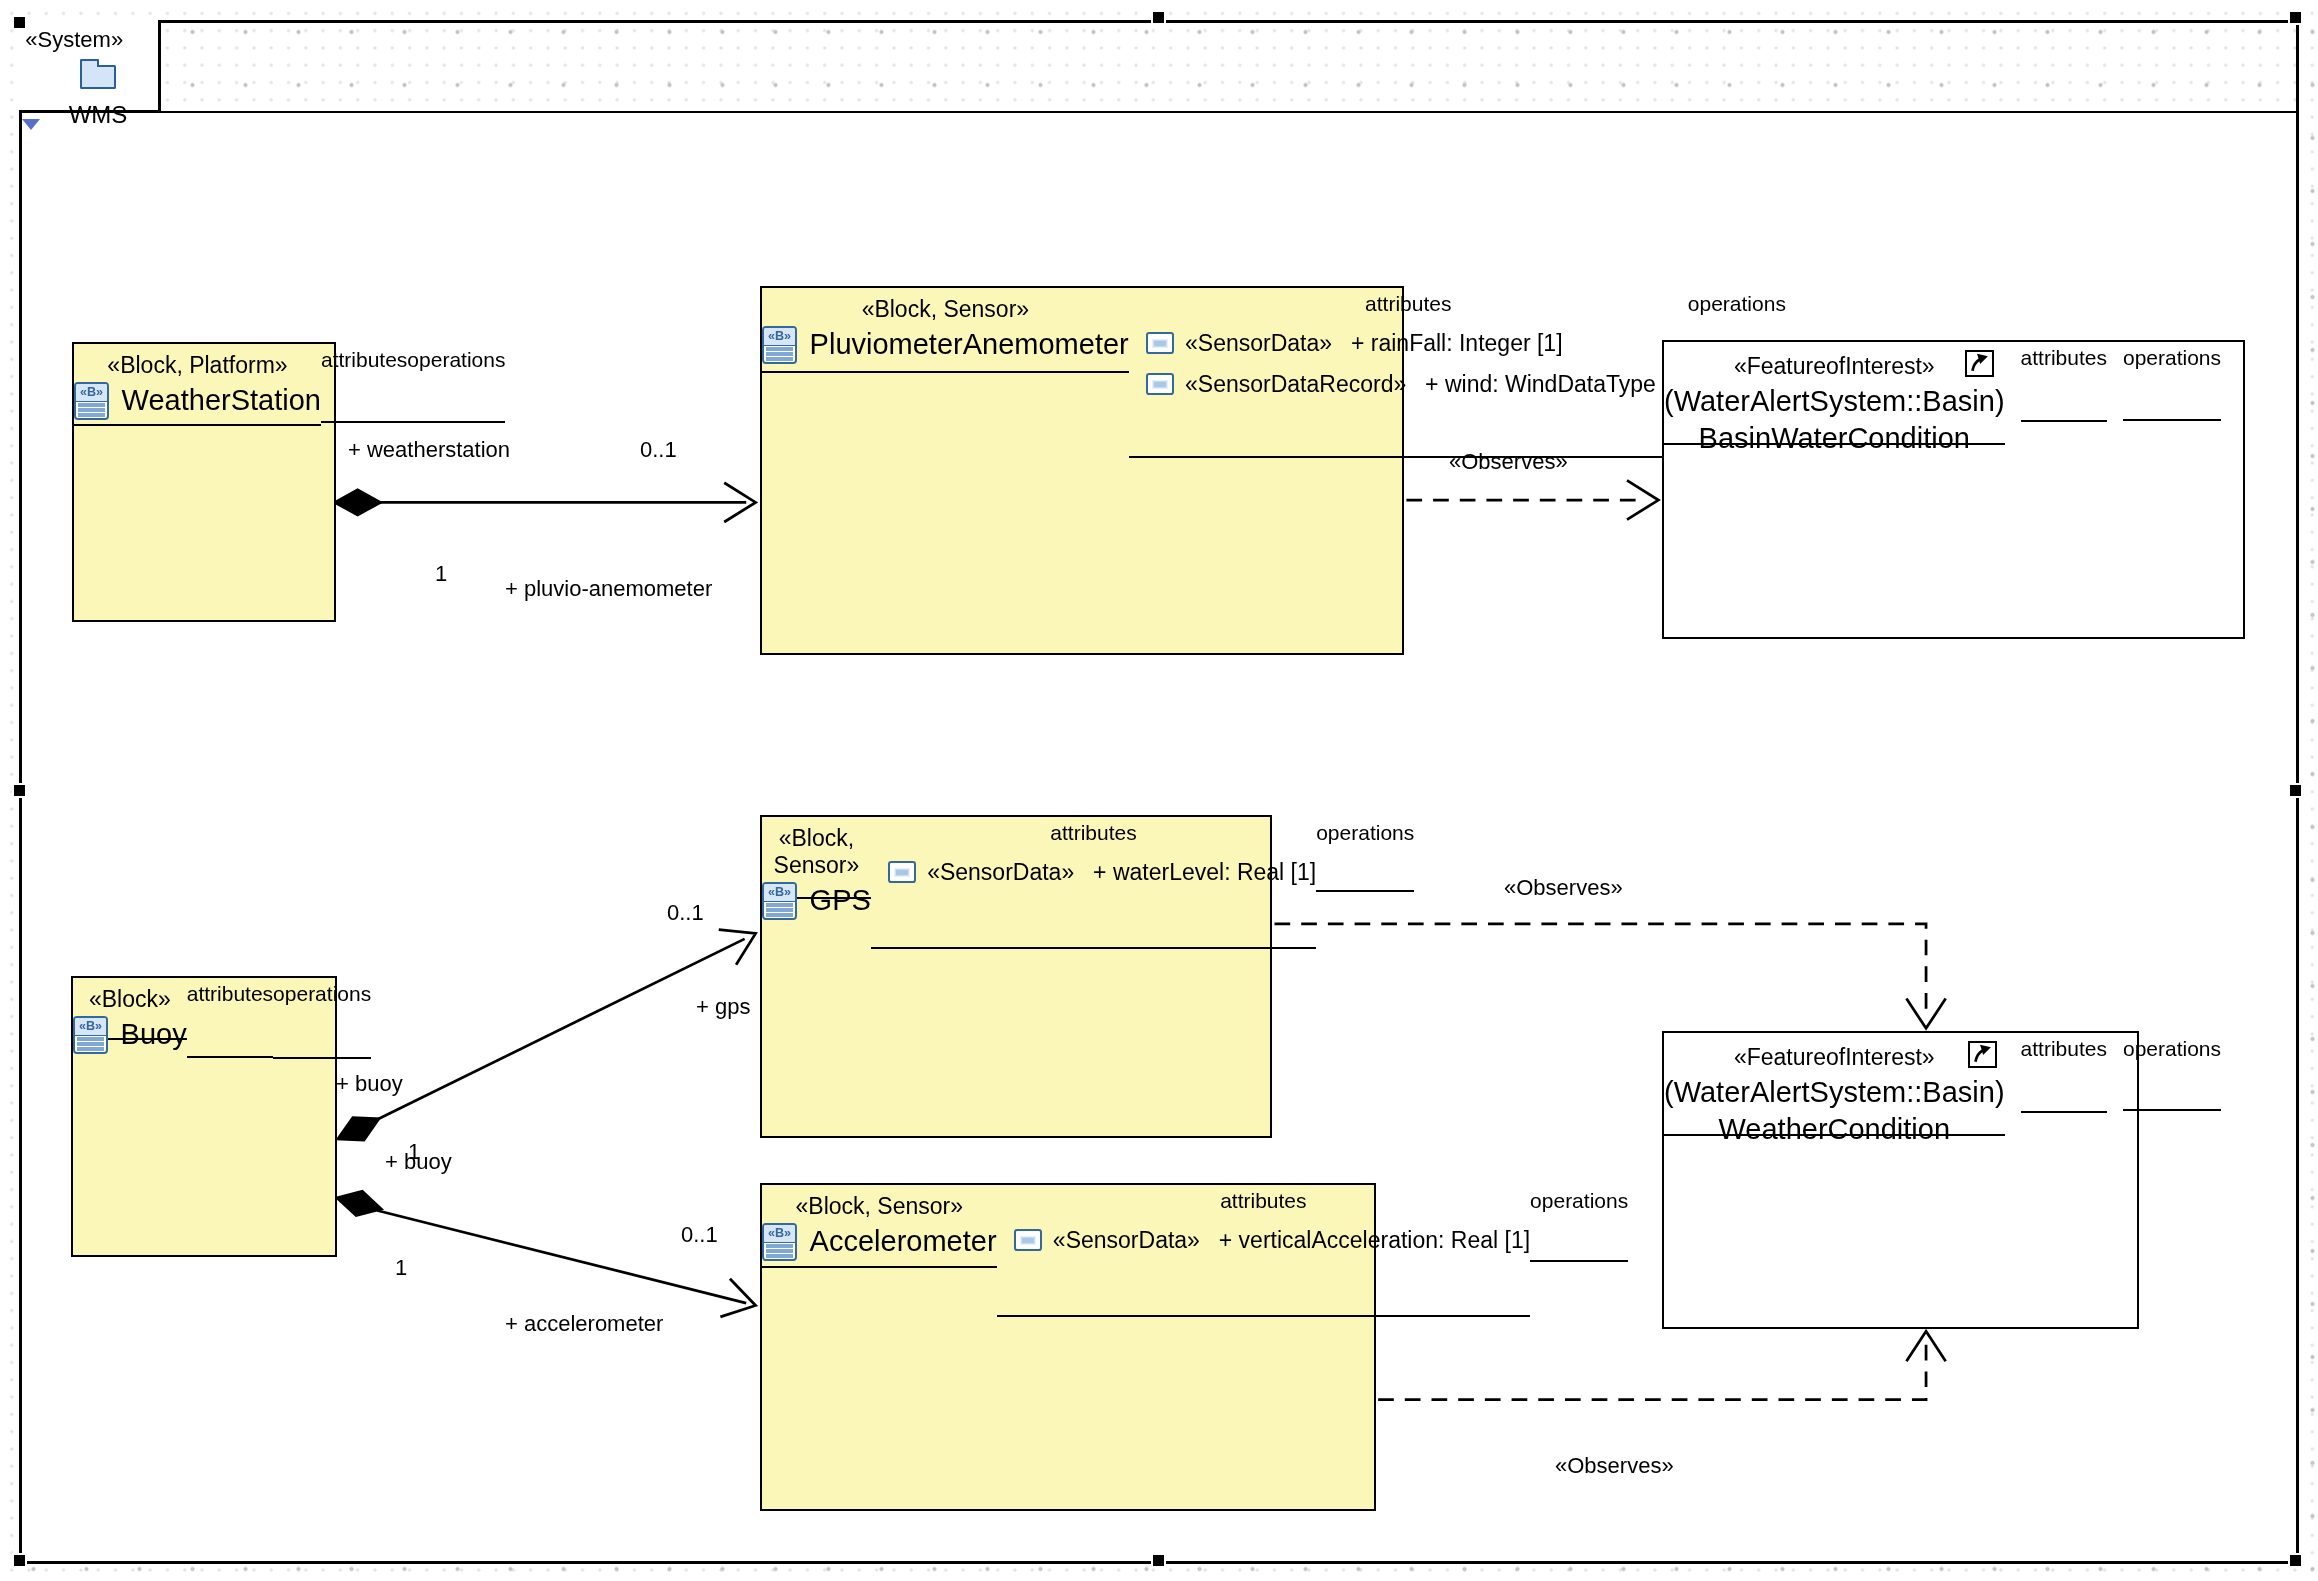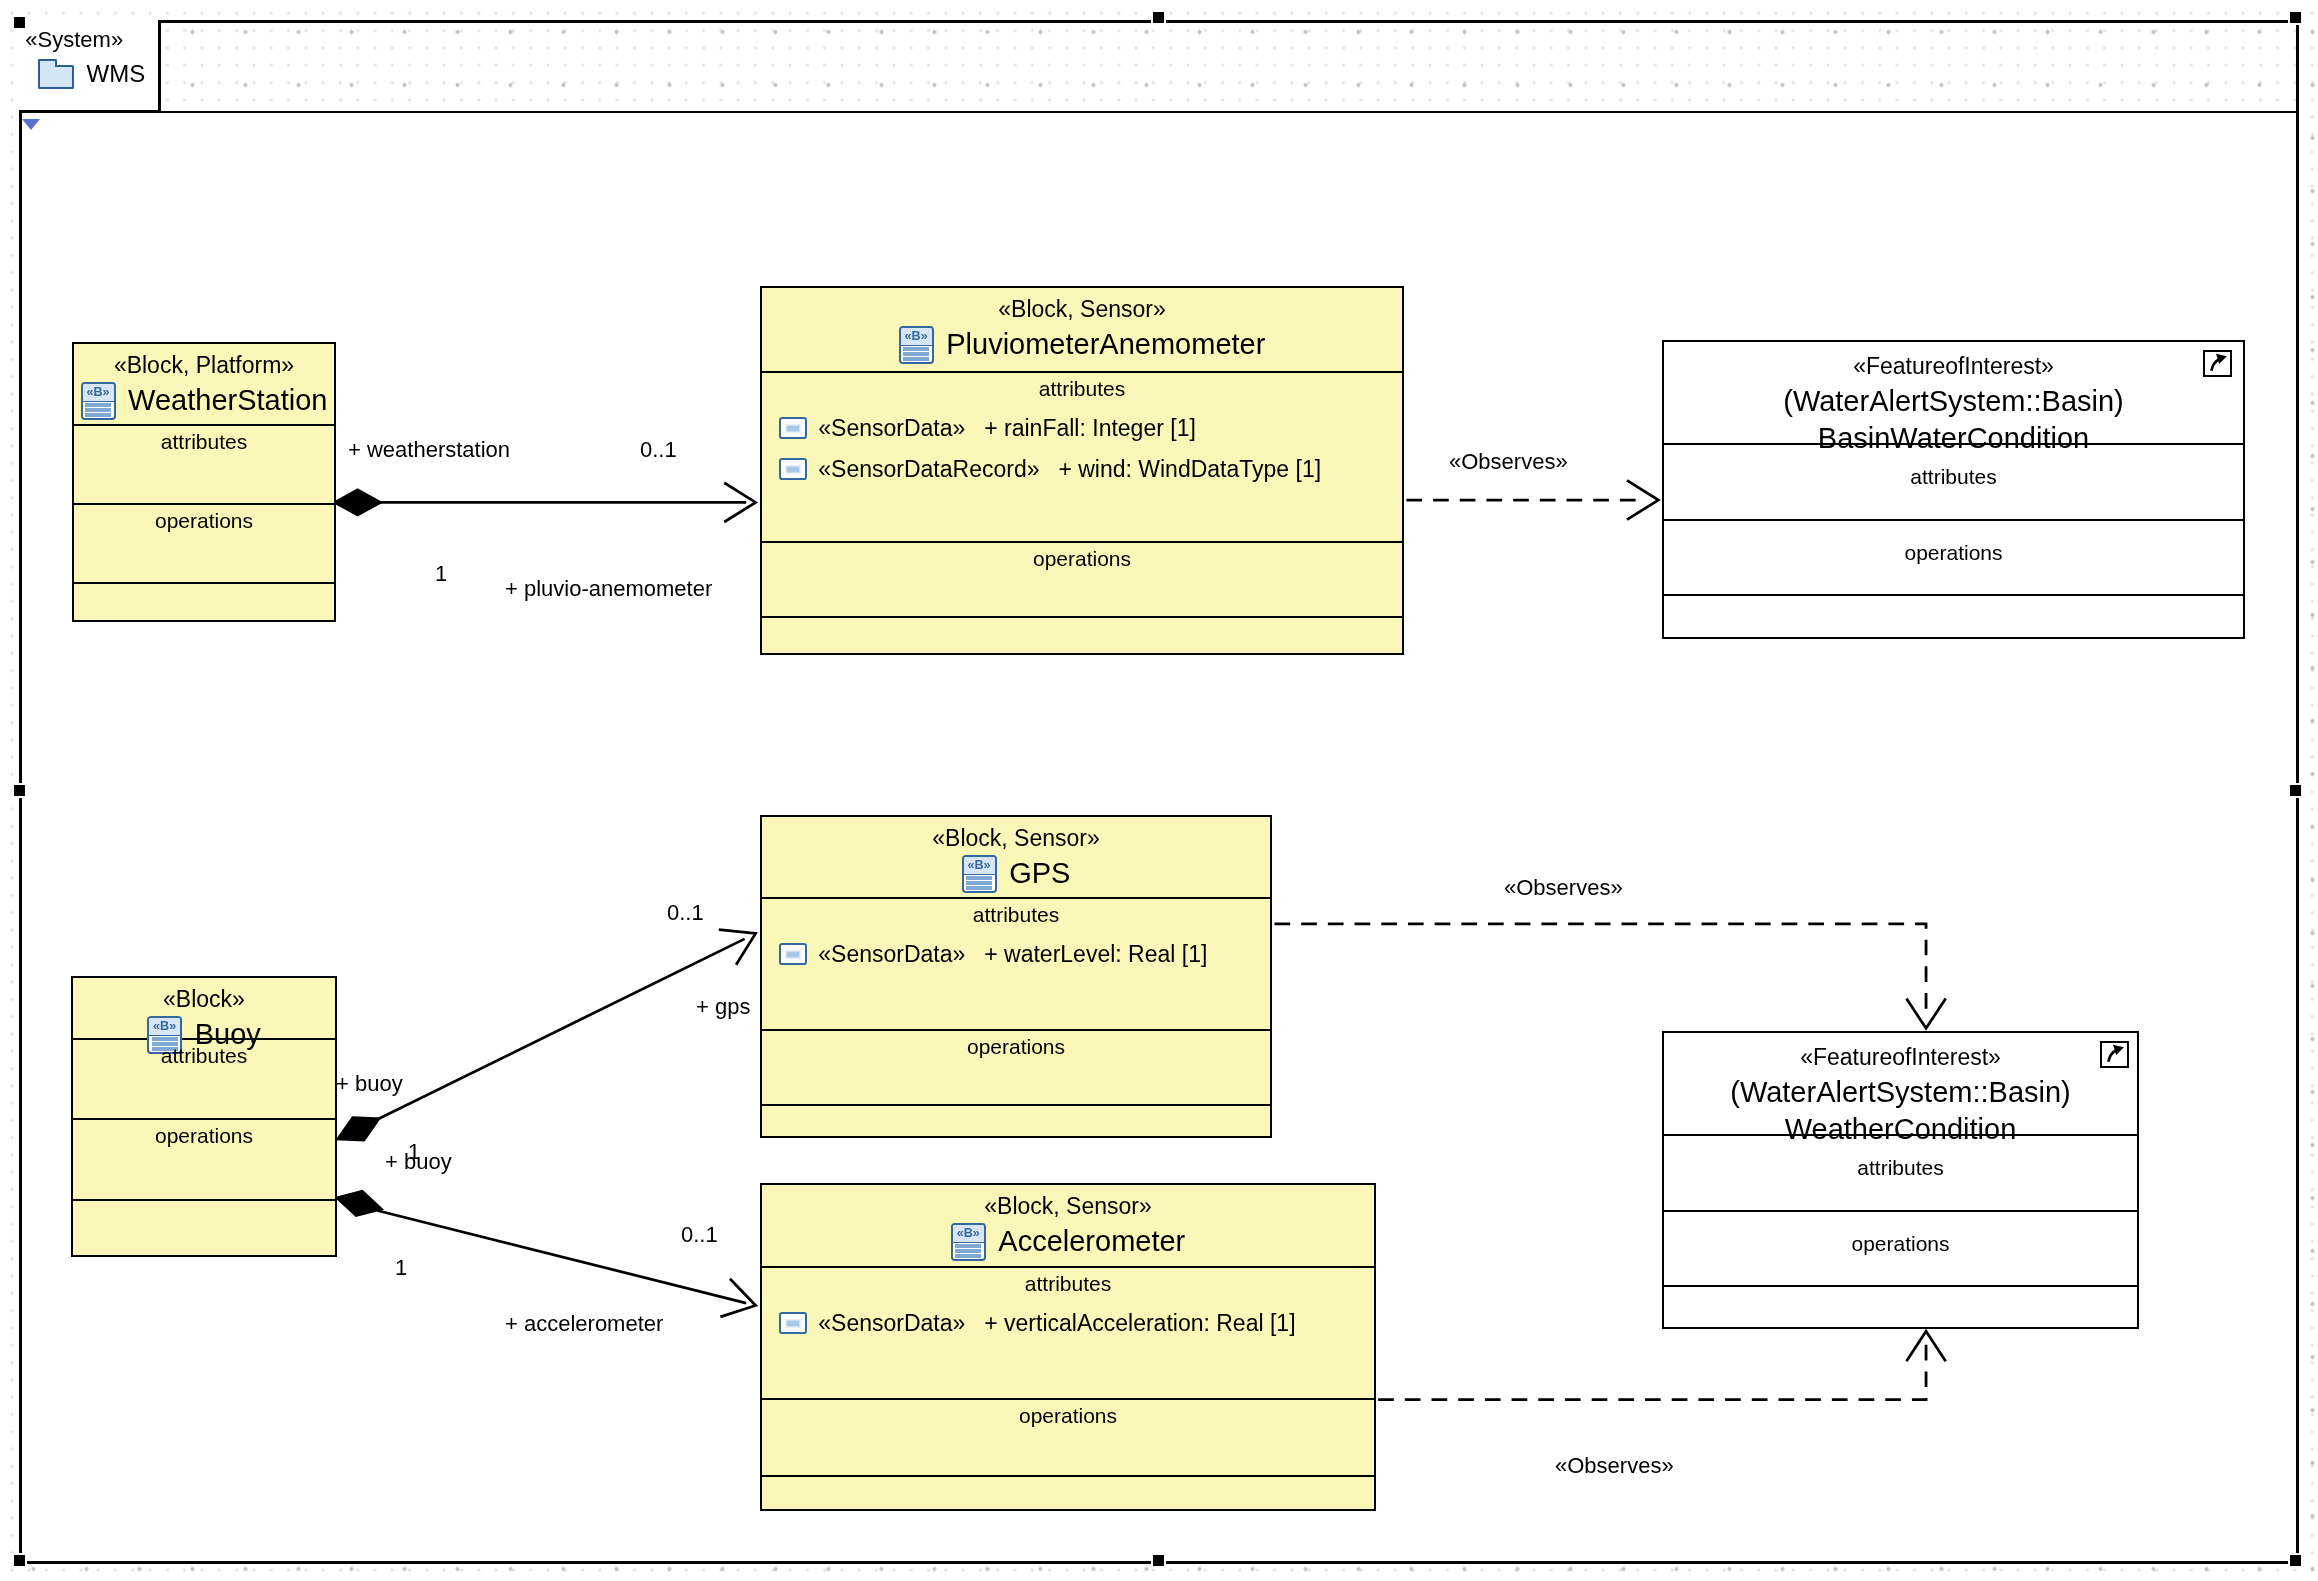--- a/index.html
+++ b/index.html
@@ -19,29 +19,29 @@
     background-position:7px 5.5px,3.1px 4.7px;
   }
   
   .canvas-cover{position:absolute;left:23px;top:114px;width:2276px;height:1445px;background:#fff;}
 
   
   .frame-border{position:absolute;left:19px;top:20.4px;width:2280px;height:1544px;border:3.9px solid #000;box-sizing:border-box;}
   .band-line{position:absolute;left:19px;top:111px;width:2280px;height:2.4px;background:#000;}
   .frame-label{position:absolute;left:19px;top:20.4px;width:142px;height:93px;background:#fff;border-right:3.1px solid #000;border-bottom:3.1px solid #000;box-sizing:border-box;}
   .frame-stereo{font-size:22px;padding:6.3px 0 0 6.3px;}
-  .frame-name-row{display:flex;align-items:center;gap:12.6px;padding:6.3px 0 0 19px;}
+  .frame-name-row{display:flex;align-items:center;gap:12.6px;padding:6.3px 0 0 19px;flex-direction:column;}
   .frame-name{font-size:24px;}
   .folder-icon{position:relative;width:36px;height:23.6px;background:#D3E5F6;border:2.4px solid #2a6099;border-radius:1.6px;box-sizing:border-box;margin-top:6.3px;}
   .folder-icon:before{content:"";position:absolute;left:-2.4px;top:-8.6px;width:15.7px;height:6.3px;background:#D3E5F6;border:2.4px solid #2a6099;border-bottom:none;border-radius:1.6px 1.6px 0 0;}
   .collapse-marker{position:absolute;left:22px;top:119px;width:0;height:0;border-left:9.4px solid transparent;border-right:9.4px solid transparent;border-top:11px solid #3d55c4;opacity:.85;}
   .handle{position:absolute;width:11px;height:11px;background:#000;outline:2.4px solid #fff;}
 
   
-  .block{position:absolute;border:2.4px solid #000;box-sizing:border-box;background:var(--yellow);display:flex;flex-direction:column;}
+  .block{position:absolute;border:2.4px solid #000;box-sizing:border-box;background:var(--yellow);display:flex;flex-direction:row;}
   .block.foi{background:#ffffff;gap:16px;}
   .sec{box-sizing:border-box;border-bottom:2.4px solid #000;position:relative;}
   .sec:last-child{border-bottom:none;}
   .hdr{text-align:center;}
   .stereo{font-size:23px;padding-top:7.9px;}
   .name-row{display:flex;justify-content:center;align-items:center;gap:12.6px;margin-top:3.1px;}
   .bname{font-size:29px;}
   .qual{font-size:29px;margin-top:4.7px;}
   .comp-label{text-align:center;font-size:21px;padding-top:3.9px;}
   .attr-row{display:flex;align-items:center;gap:11px;padding-left:17.3px;font-size:23px;white-space:nowrap;margin-top:14px;}

